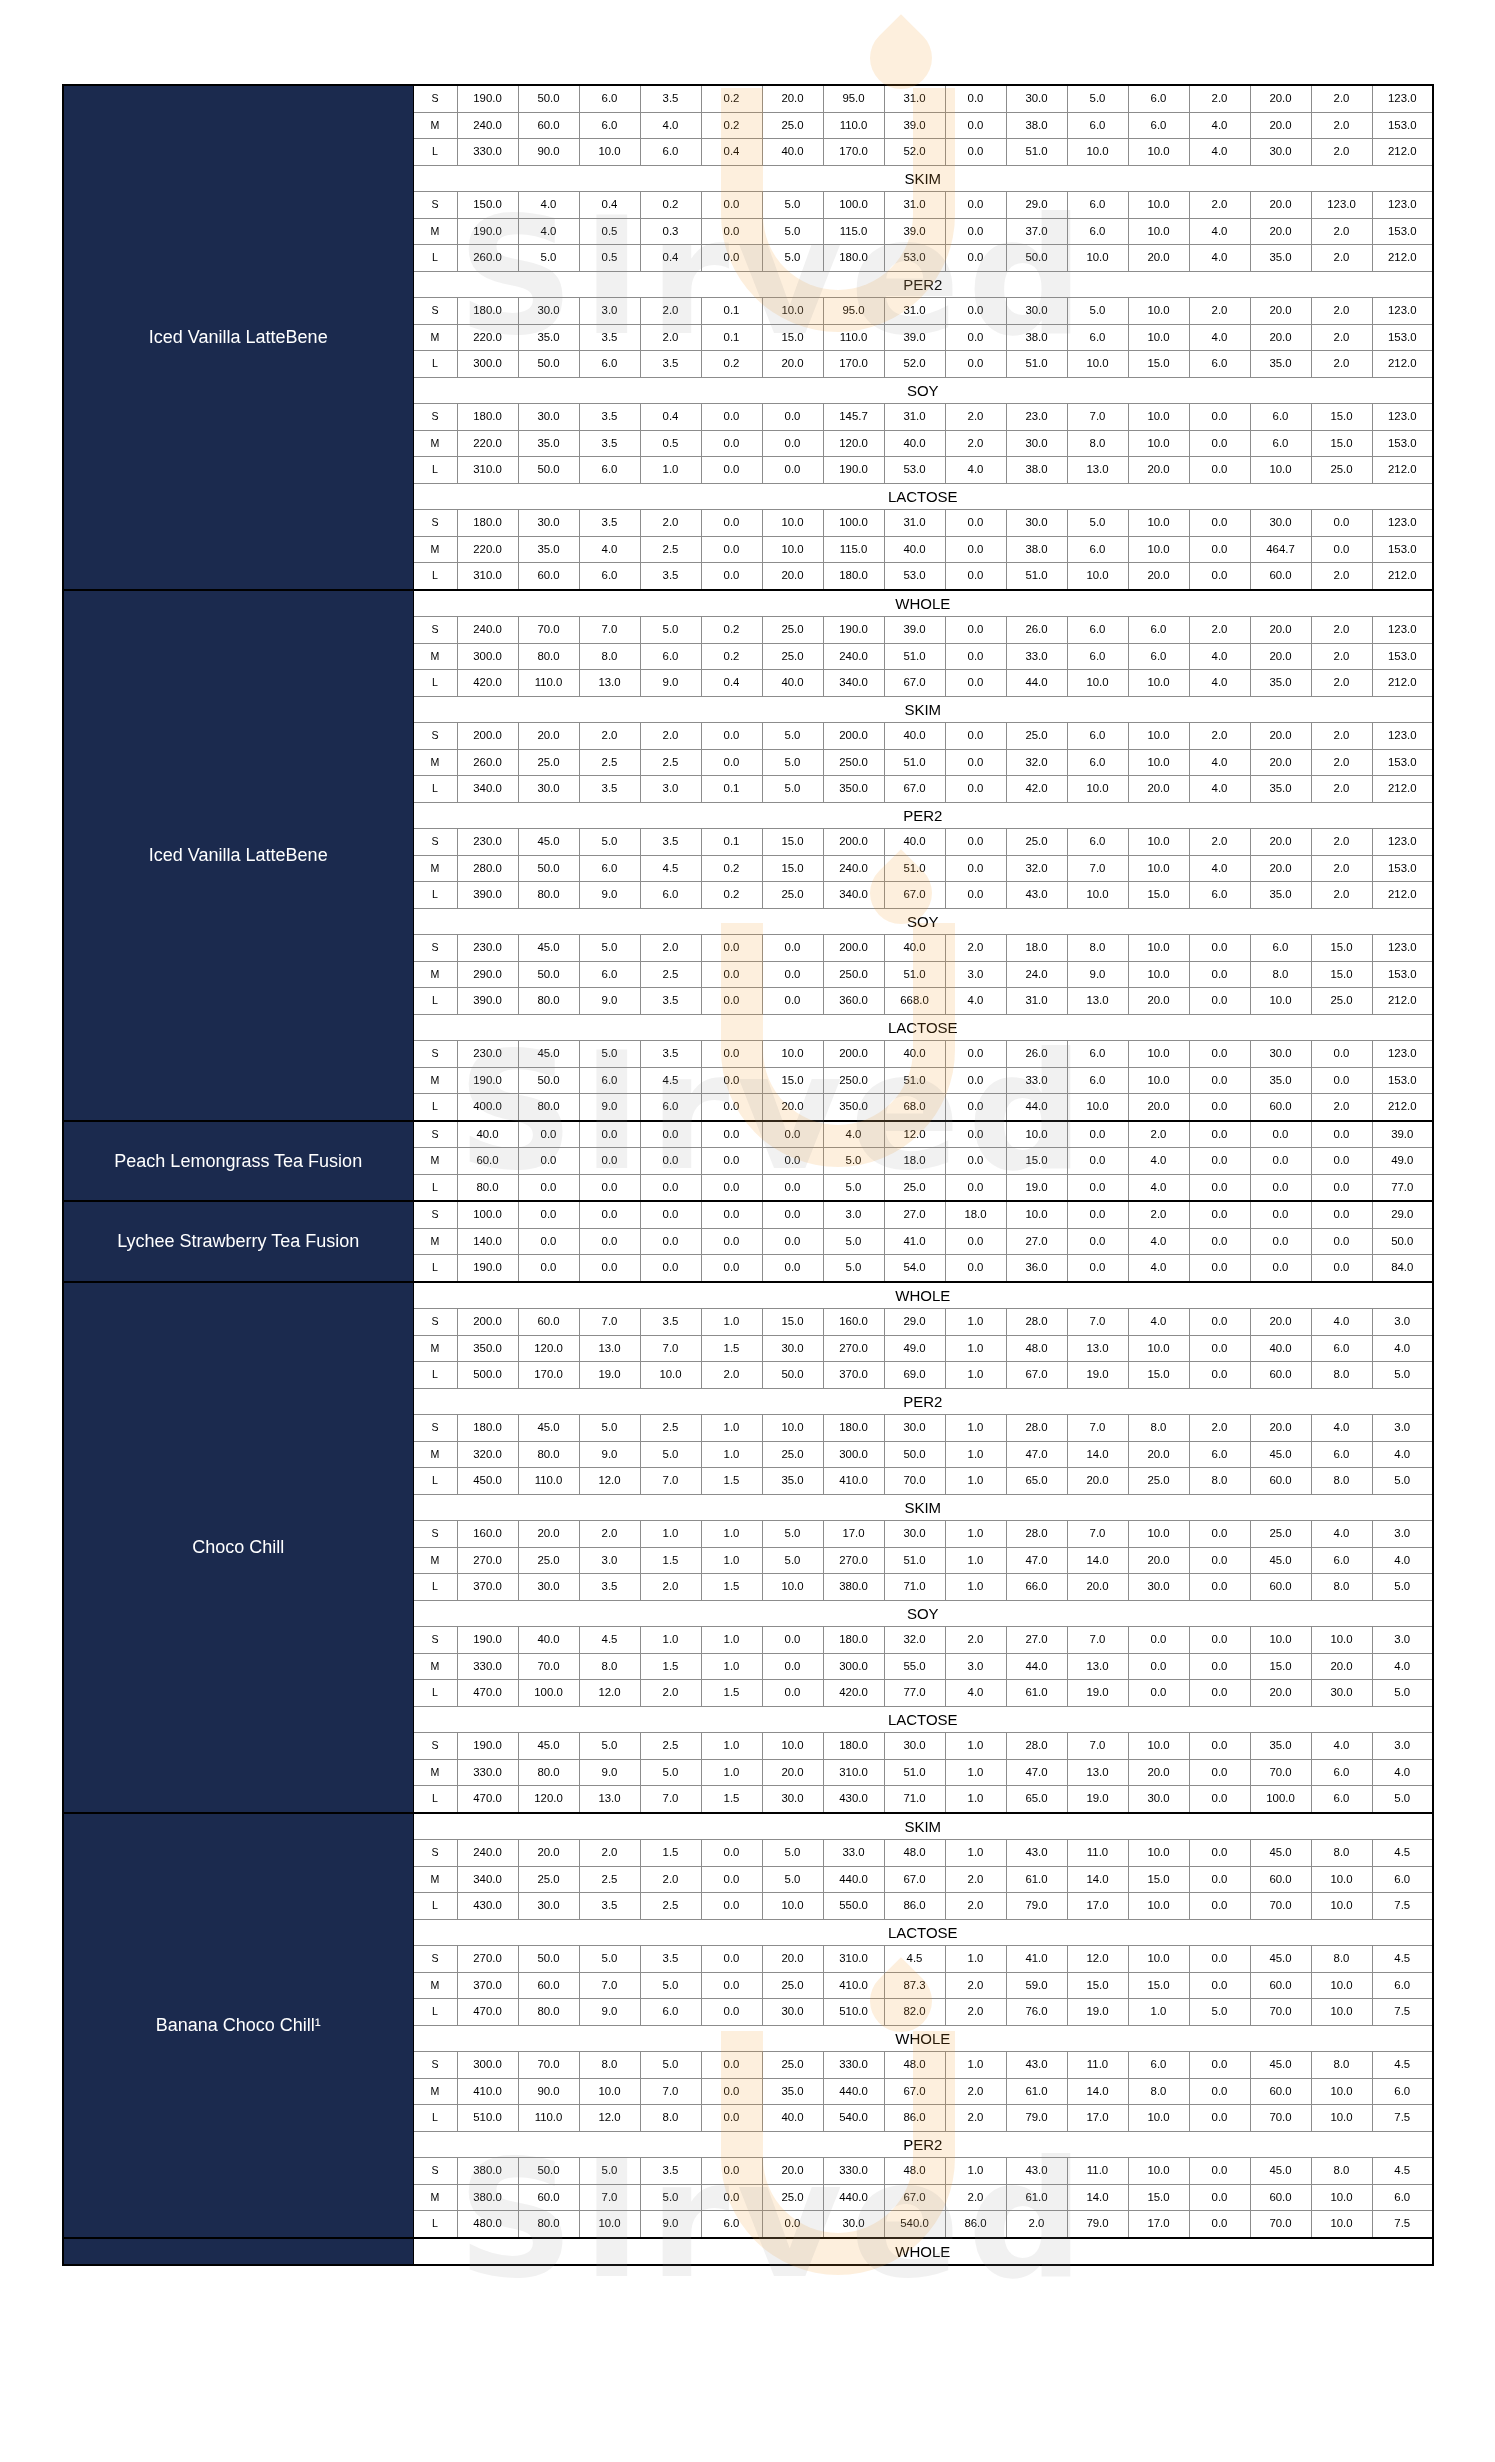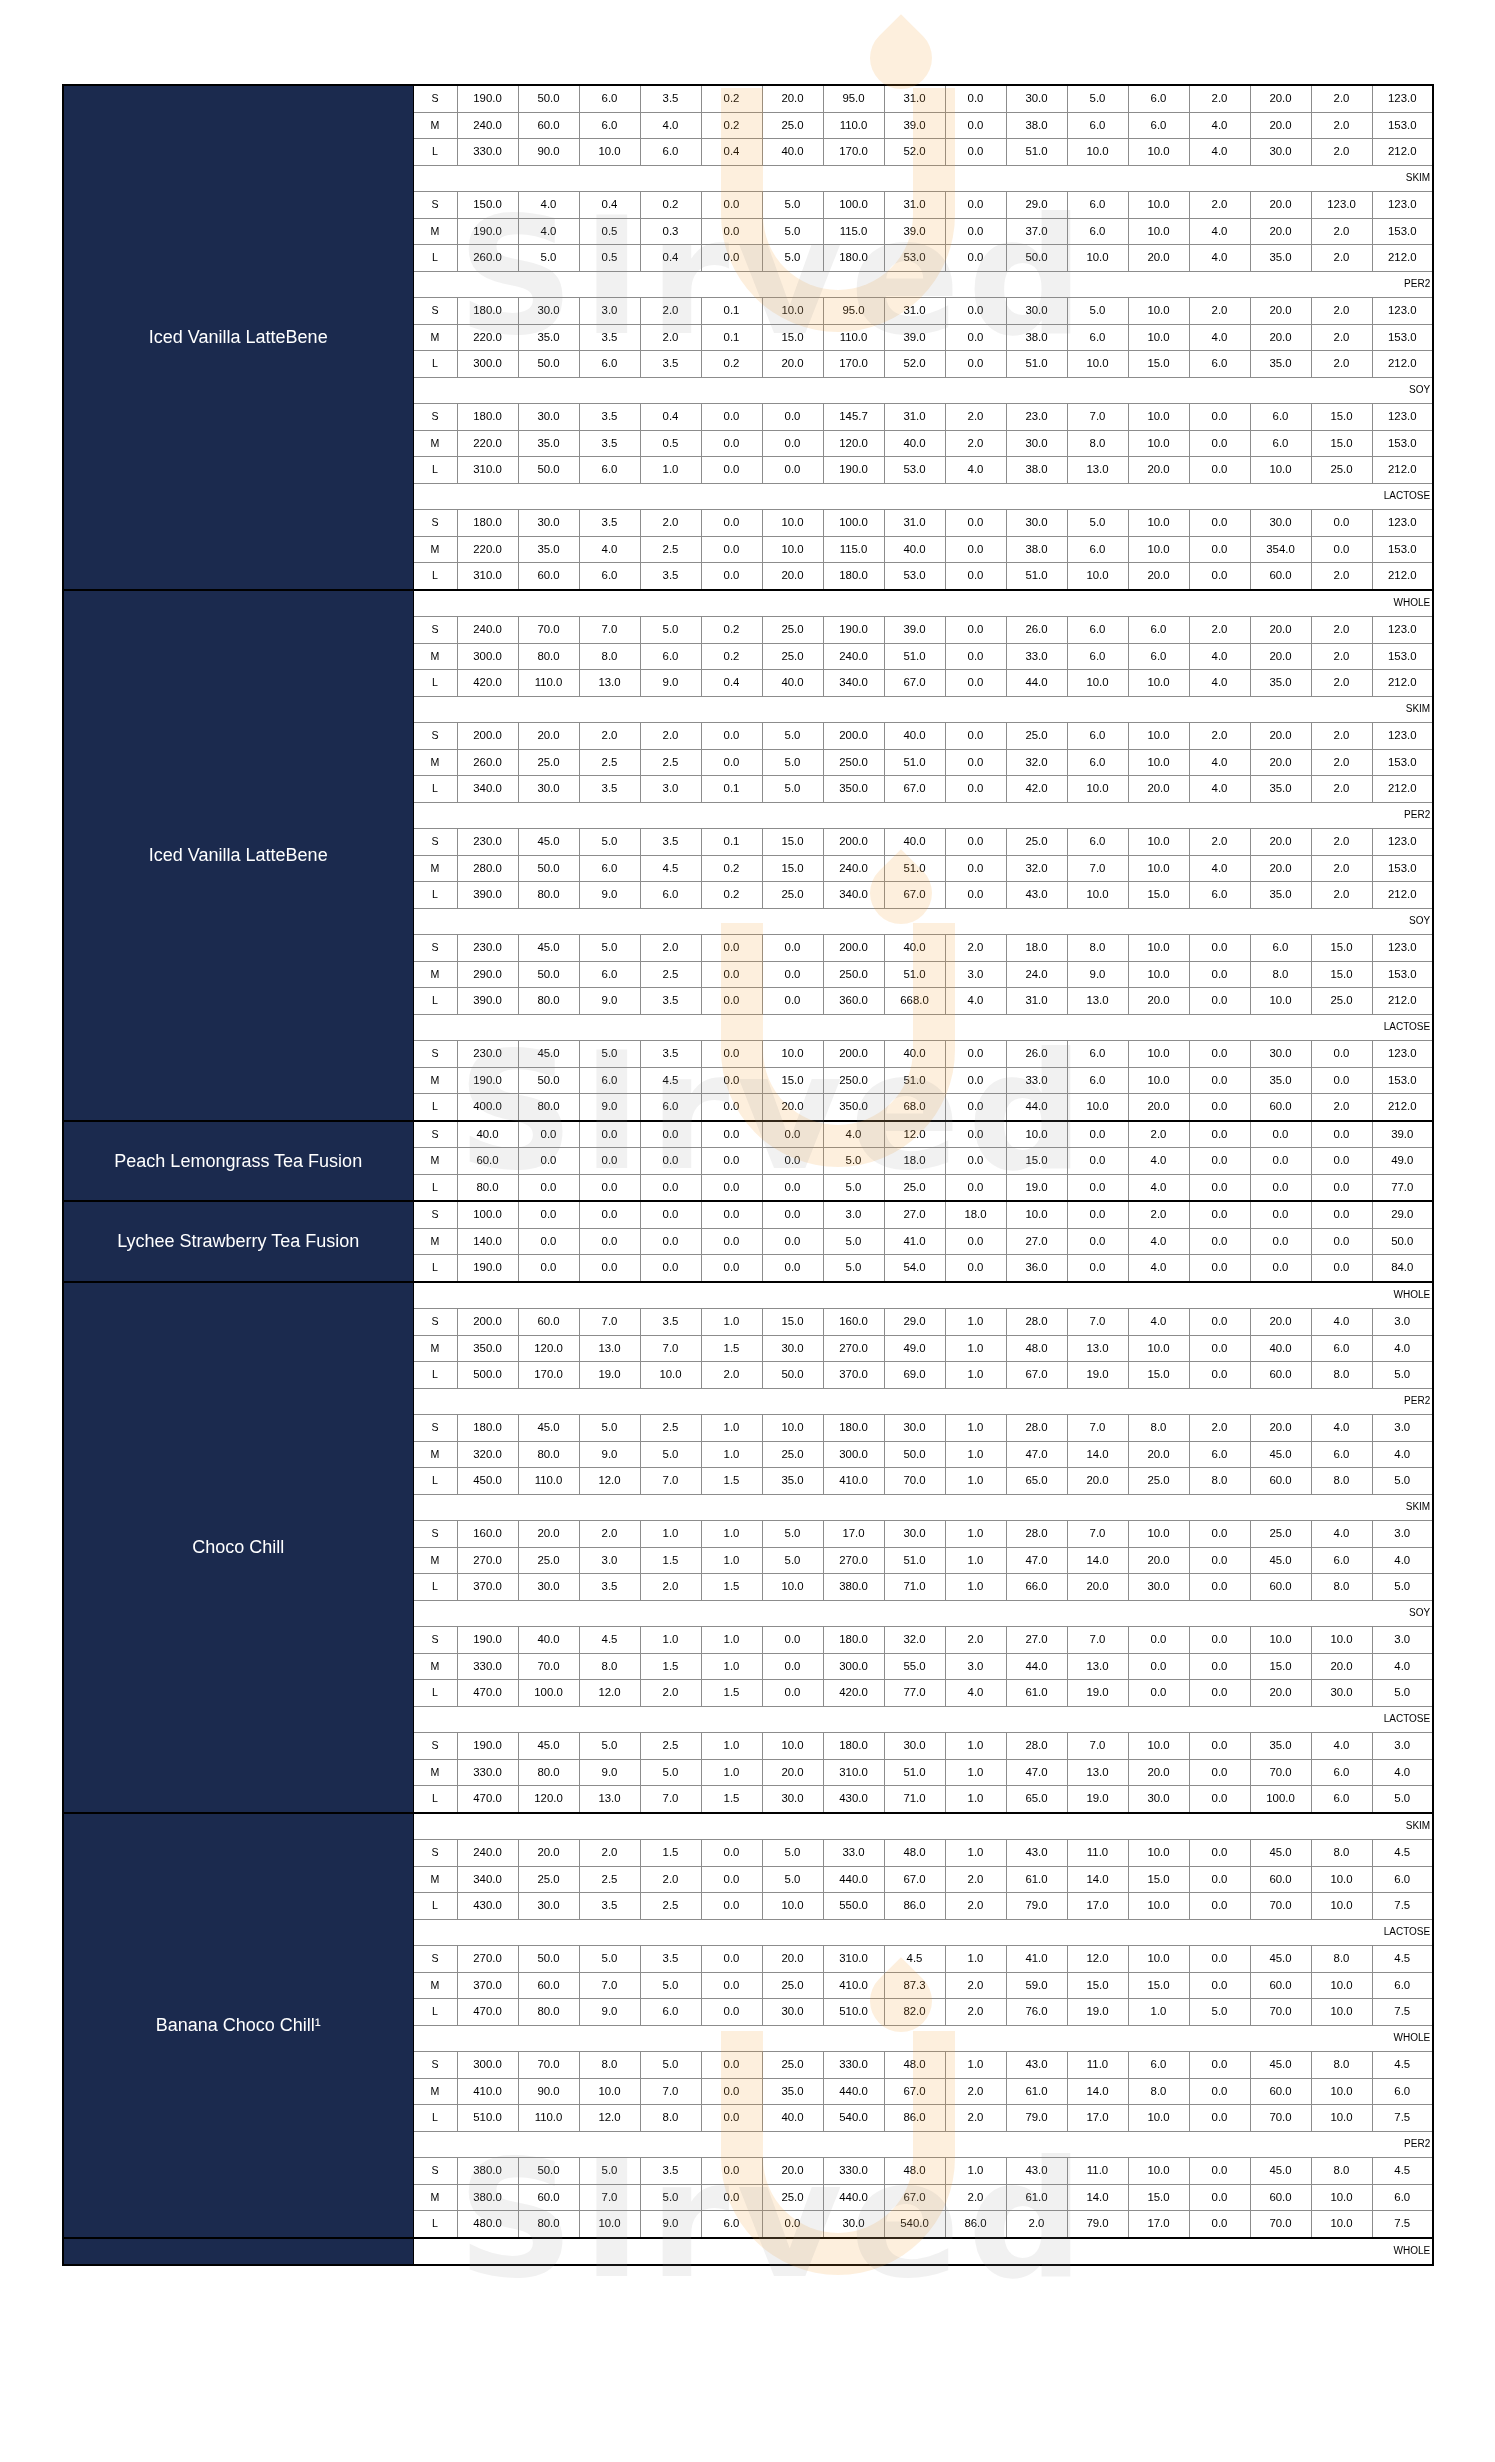--- a/index.html
+++ b/index.html
@@ -49,24 +49,23 @@
     color: #ffffff;
     font-size: 18px;
     border: 1.8px solid #000000;
     padding: 0 8.8px;
   }
   td.size-cell {
     font-size: 10.6px;
     border-left: 1.8px solid #000000;
   }
   td.milk-header {
-    font-size: 10px;
+    font-size: 15px;
     border-left: 1.8px solid #000000;
     background: #ffffff;
-    text-align: right;
   }
   td.value-cell {
     font-size: 11.4px;
   }
   tr.section-start td {
     border-top: 2.6px solid #000000;
   }
 
   
   .watermark {
@@ -405,21 +404,21 @@
             <td class="value-cell">2.5</td>
             <td class="value-cell">0.0</td>
             <td class="value-cell">10.0</td>
             <td class="value-cell">115.0</td>
             <td class="value-cell">40.0</td>
             <td class="value-cell">0.0</td>
             <td class="value-cell">38.0</td>
             <td class="value-cell">6.0</td>
             <td class="value-cell">10.0</td>
             <td class="value-cell">0.0</td>
-            <td class="value-cell">354.0</td>
+            <td class="value-cell">464.7</td>
             <td class="value-cell">0.0</td>
             <td class="value-cell">153.0</td>
           </tr>
           <tr>
             <td class="size-cell">L</td>
             <td class="value-cell">310.0</td>
             <td class="value-cell">60.0</td>
             <td class="value-cell">6.0</td>
             <td class="value-cell">3.5</td>
             <td class="value-cell">0.0</td>

